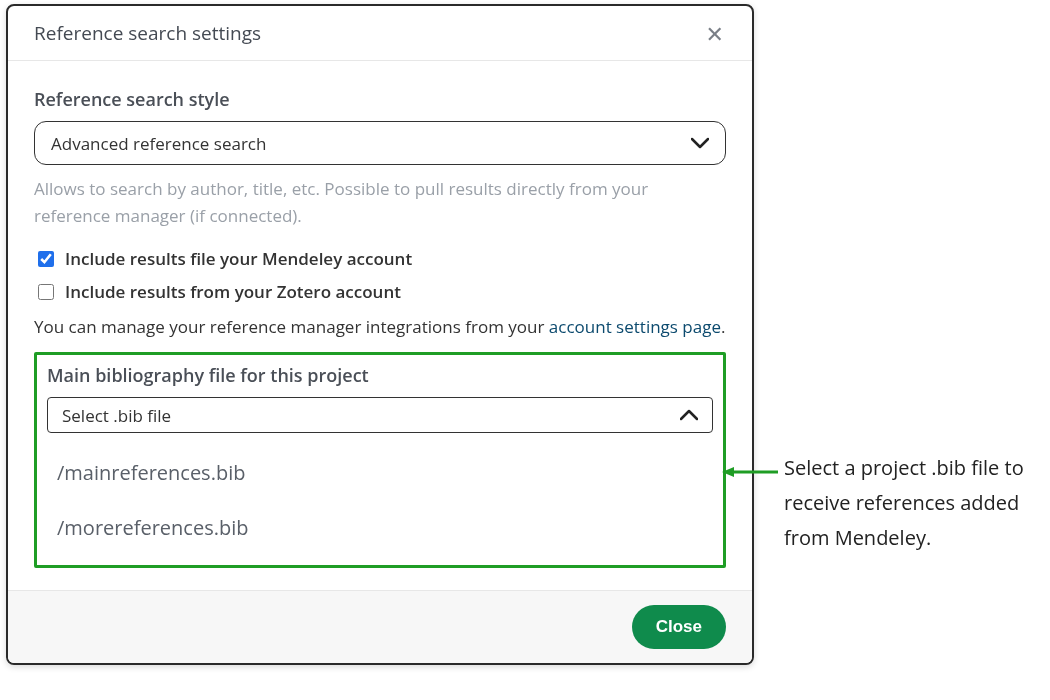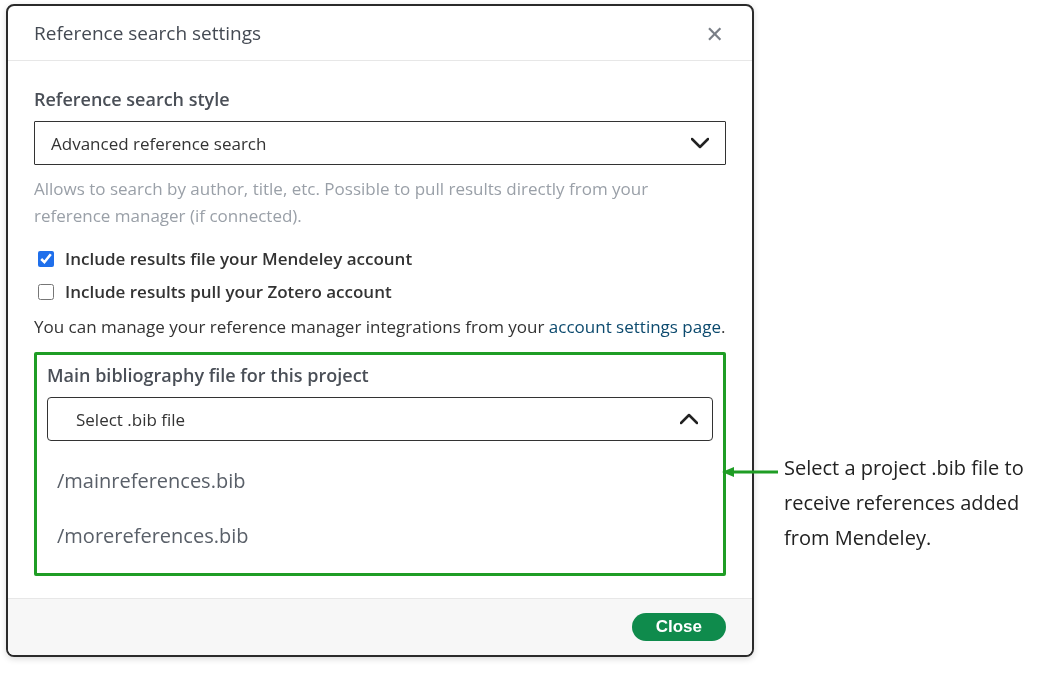--- a/index.html
+++ b/index.html
@@ -51,21 +51,21 @@
   .sect-label {
     font-size: 18px;
     color: #4a4f57;
     font-weight: 600;
     margin: 8px 0 10px 0;
   }
   .select-box {
     position: relative;
     width: 100%;
     border: 1.5px solid #333;
-    border-radius: 1px;
+    border-radius: 12px;
     background: #fff;
     cursor: pointer;
     height: 44px;
     display: flex;
     align-items: center;
     padding: 0 16px;
     margin-bottom: 10px;
   }
   .select-box .txt {
     font-size: 17px;
@@ -114,24 +114,24 @@
     padding: 8px 10px 6px 10px;
     margin-top: 10px;
   }
   .highlight-group .sect-label { margin-top: 0; }
   .bib-select {
     position: relative;
     border: 1.5px solid #333;
     border-radius: 4px;
     background: #fff;
     cursor: pointer;
-    height: 44px;
-    display: flex;
-    align-items: center;
-    padding: 0 28px;
+    height: 36px;
+    display: flex;
+    align-items: center;
+    padding: 0 14px;
   }
   .bib-select .txt { font-size: 17px; color:#333; }
   .bib-select .chev { position:absolute; right:14px; top:50%; transform:translateY(-50%); }
   .bib-options {
     margin-top: 8px;
     padding: 4px 0 4px 0;
   }
   .bib-option {
     padding: 14px 10px;
     font-size: 20px;
@@ -149,21 +149,21 @@
     margin-top: -12px;
     z-index: 0;
   }
   .close-btn {
     background: #0f8b4c;
     color: #fff;
     font-size: 17px;
     font-weight: 600;
     border: none;
     border-radius: 22px;
-    padding: 4px 24px;
+    padding: 12px 24px;
     cursor: pointer;
     position: relative;
     z-index: 2;
   }
   
   .callout-arrow {
     position: absolute;
     left: 722px;
     top: 466px;
     width: 56px;
@@ -211,21 +211,21 @@
 
       <div class="helptext">Allows to search by author, title, etc. Possible to pull results directly from your reference manager (if connected).</div>
 
       <label class="check-row">
         <input type="checkbox" checked="" style="">
         <span>Include results file your Mendeley account</span>
       </label>
 
       <label class="check-row">
         <input type="checkbox" style="">
-        <span>Include results pull your Zotero account</span>
+        <span>Include results from your Zotero account</span>
       </label>
 
       <div class="integ-text">
         <span>You can manage your reference manager integrations from your </span><a href="#">account settings page</a><span>.</span>
       </div>
 
       <div class="highlight-wrap">
         <div class="highlight-group">
           <div class="sect-label">Main bibliography file for this project</div>
 

